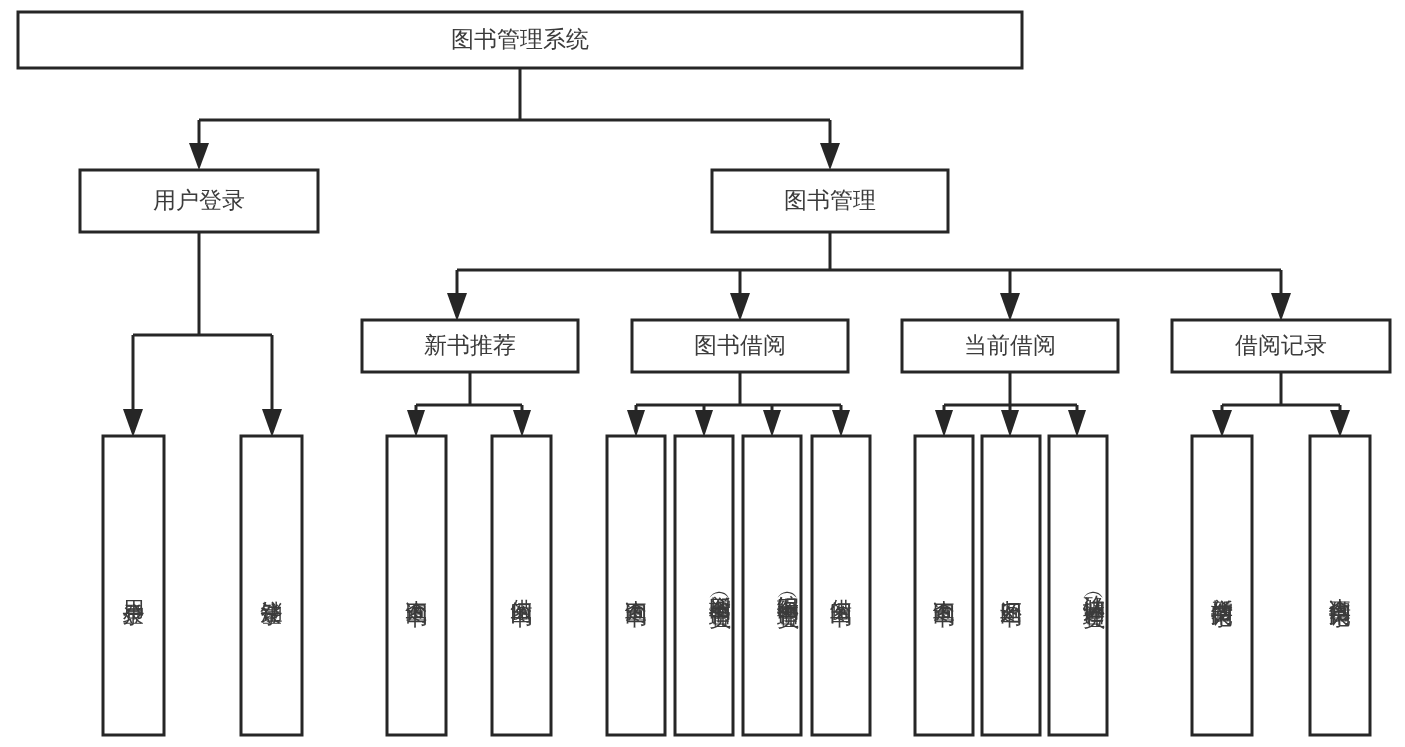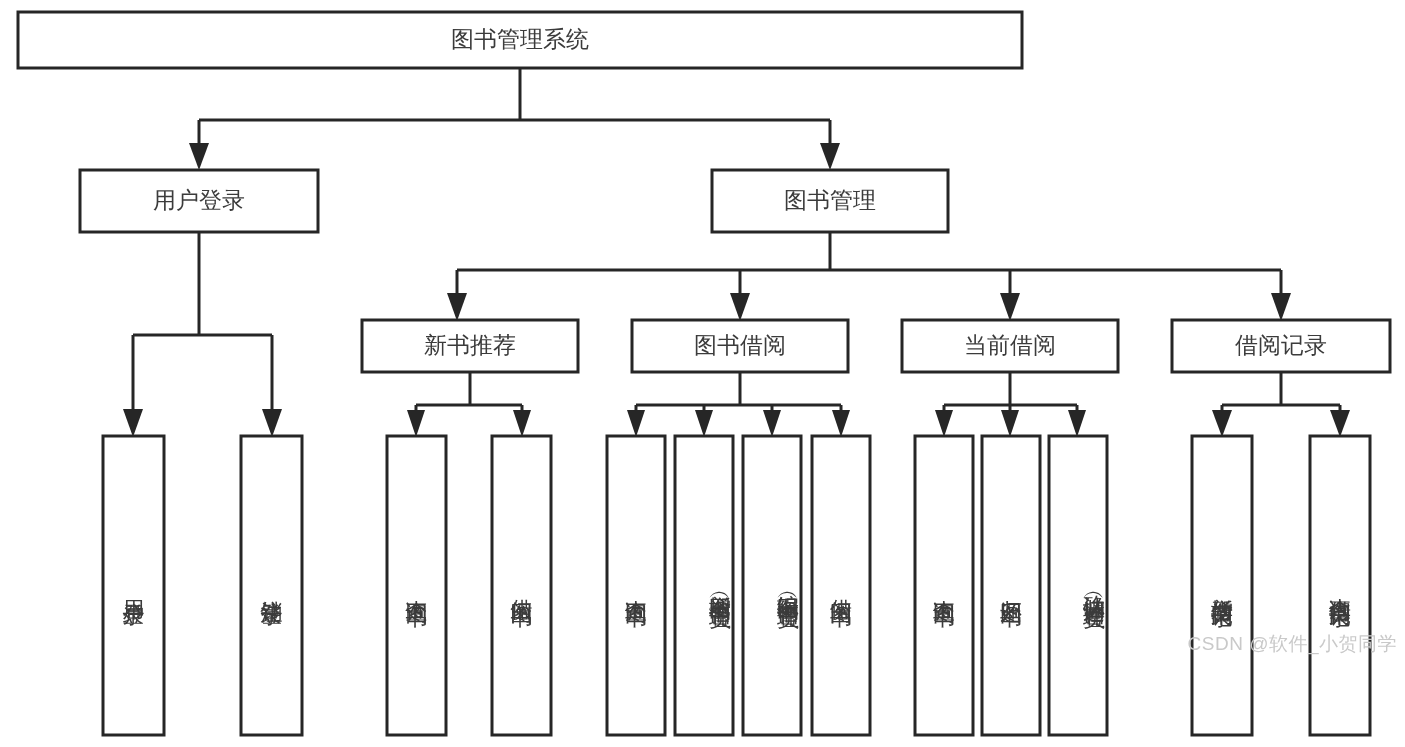--- a/index.html
+++ b/index.html
@@ -199,15 +199,14 @@
   <div class="node-label-v" style="left:743px; top:436px; width:58px; height:299px; align-items:flex-start;">编辑图书（管理员）</div>
   <div class="node-label-v" style="left:812px; top:436px; width:58px; height:299px;">借阅图书</div>
 
   <div class="node-label-v" style="left:915px; top:436px; width:58px; height:299px;">查询图书</div>
   <div class="node-label-v" style="left:982px; top:436px; width:58px; height:299px;">归还图书</div>
   <div class="node-label-v" style="left:1049px; top:436px; width:58px; height:299px; align-items:flex-start;">确认归还（管理员）</div>
 
   <div class="node-label-v" style="left:1192px; top:436px; width:60px; height:299px;">新增借阅记录</div>
   <div class="node-label-v" style="left:1310px; top:436px; width:60px; height:299px;">查询借阅记录</div>
 
-  <div class="watermark">CSDN @软件_小贺同学</div>
 
 </div>
 
 </body></html>

